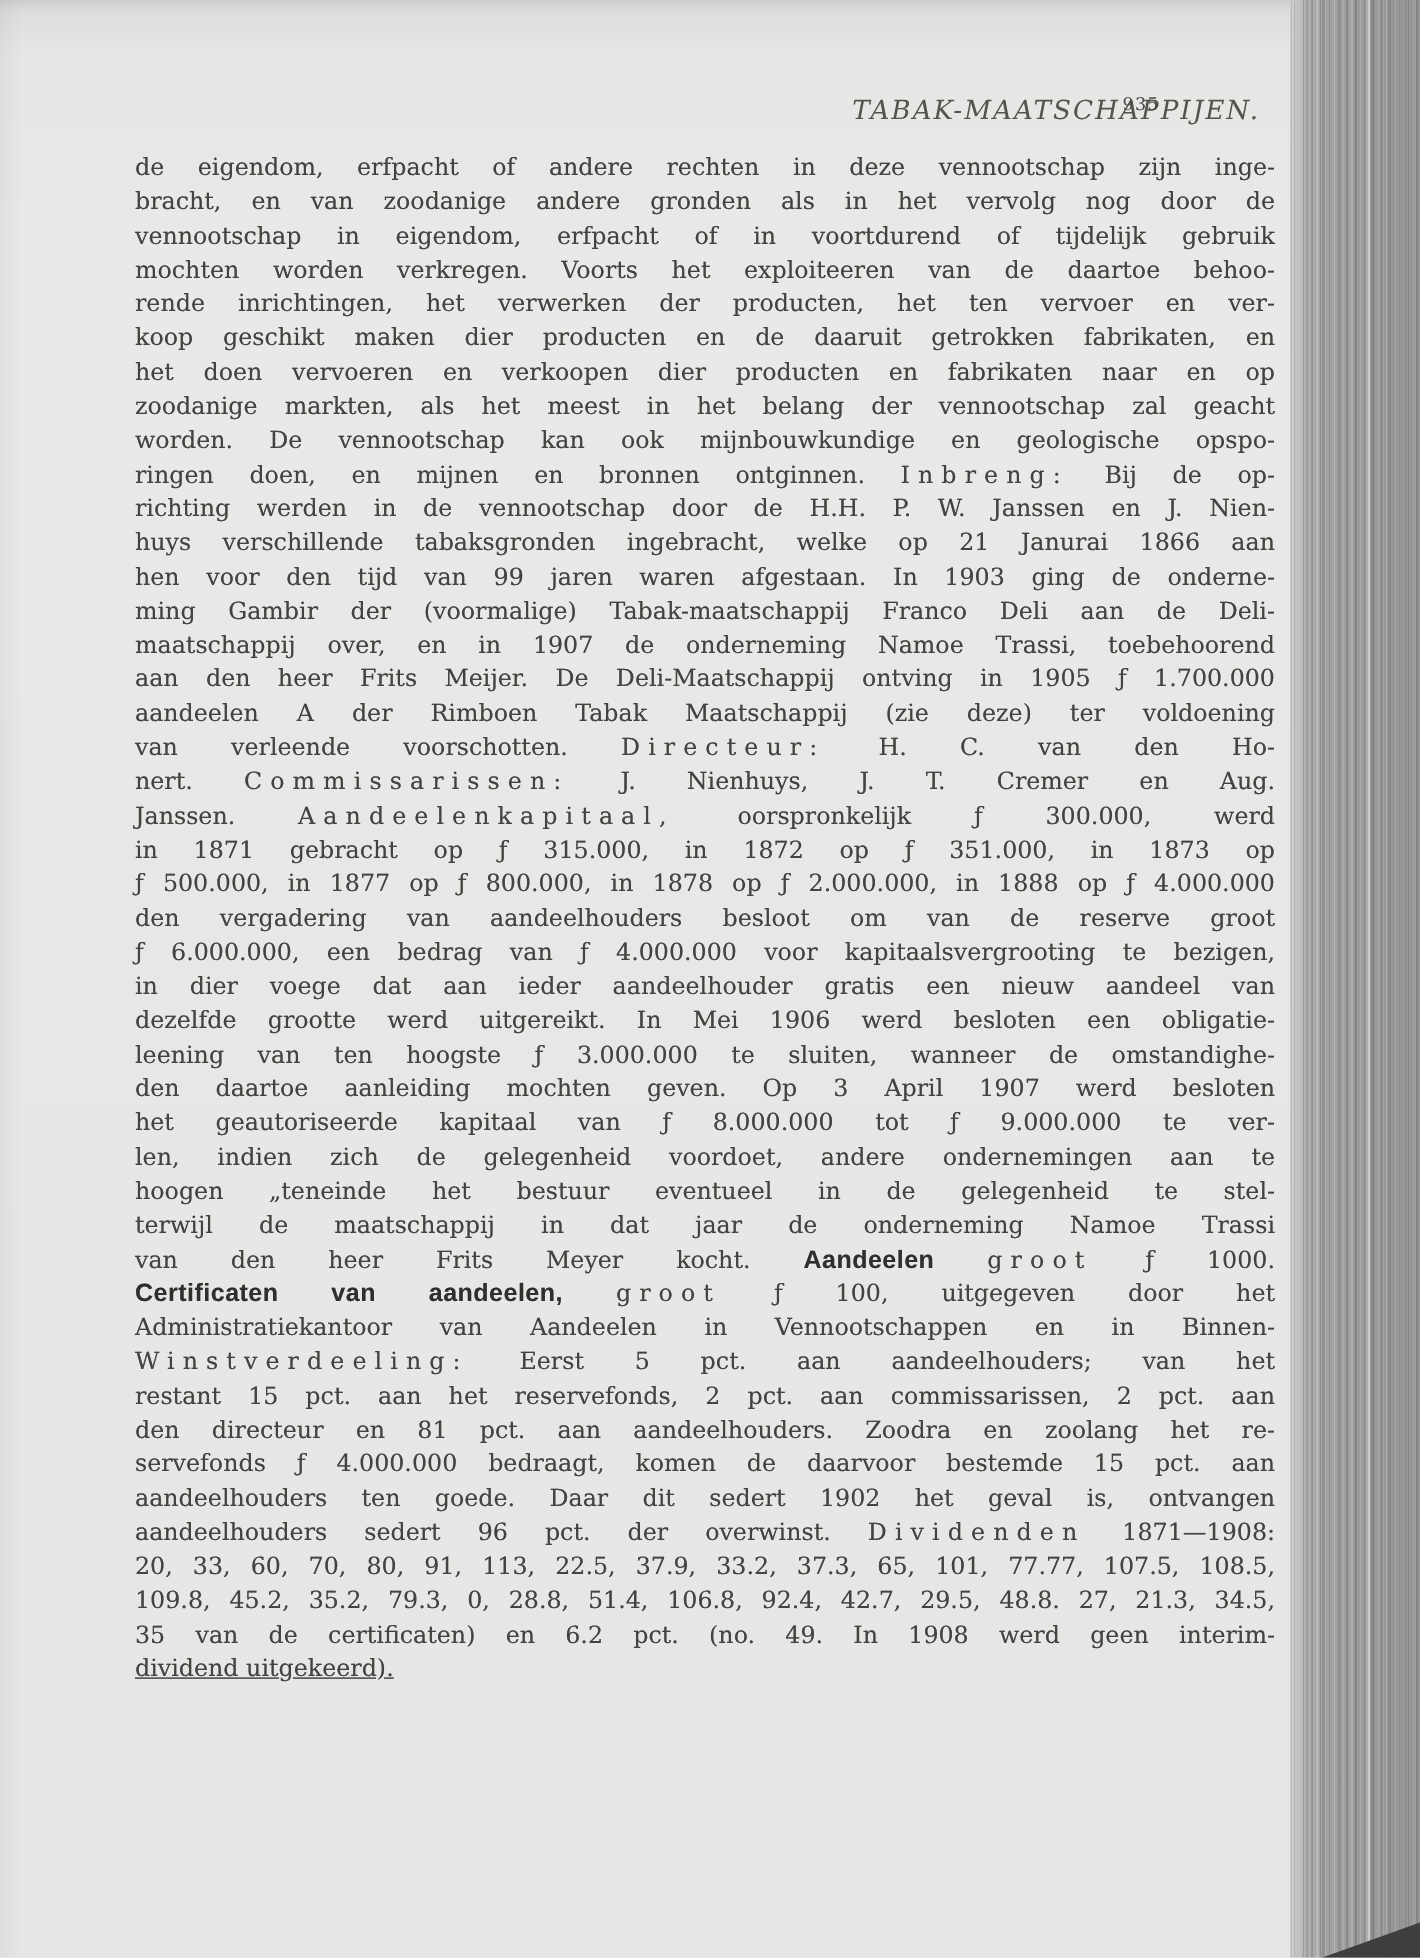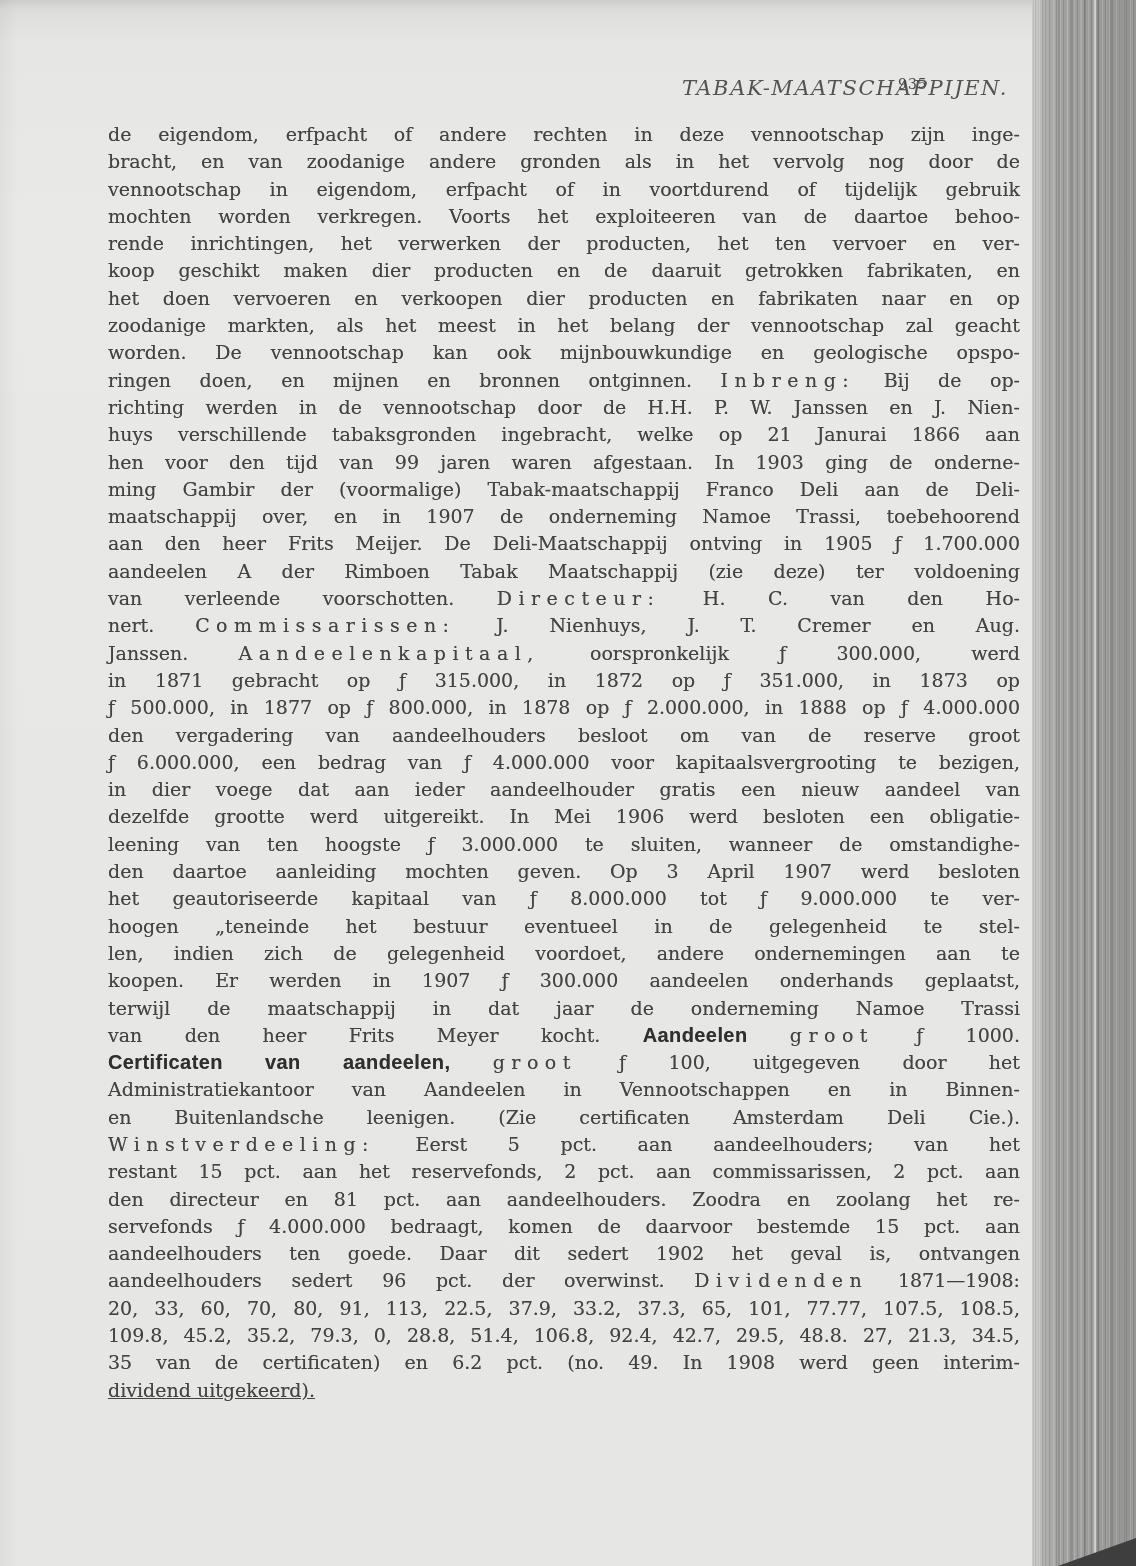--- a/index.html
+++ b/index.html
@@ -85,28 +85,26 @@
       <div class="line"><span class="seg normal">Janssen. </span><span class="seg spaced">Aandeelenkapitaal,</span><span class="seg normal"> oorspronkelijk ƒ 300.000, werd</span></div>
       <div class="line"><span class="seg normal">in 1871 gebracht op ƒ 315.000, in 1872 op ƒ 351.000, in 1873 op</span></div>
       <div class="line"><span class="seg normal">ƒ 500.000, in 1877 op ƒ 800.000, in 1878 op ƒ 2.000.000, in 1888 op ƒ 4.000.000</span></div>
       <div class="line"><span class="seg normal">den vergadering van aandeelhouders besloot om van de reserve groot</span></div>
       <div class="line"><span class="seg normal">ƒ 6.000.000, een bedrag van ƒ 4.000.000 voor kapitaalsvergrooting te bezigen,</span></div>
       <div class="line"><span class="seg normal">in dier voege dat aan ieder aandeelhouder gratis een nieuw aandeel van</span></div>
       <div class="line"><span class="seg normal">dezelfde grootte werd uitgereikt. In Mei 1906 werd besloten een obligatie-</span></div>
       <div class="line"><span class="seg normal">leening van ten hoogste ƒ 3.000.000 te sluiten, wanneer de omstandighe-</span></div>
       <div class="line"><span class="seg normal">den daartoe aanleiding mochten geven. Op 3 April 1907 werd besloten</span></div>
       <div class="line"><span class="seg normal">het geautoriseerde kapitaal van ƒ 8.000.000 tot ƒ 9.000.000 te ver-</span></div>
+      <div class="line"><span class="seg normal">len, indien zich de gelegenheid voordoet, andere ondernemingen aan te</span></div>
       <div class="line"><span class="seg normal">hoogen „teneinde het bestuur eventueel in de gelegenheid te stel-</span></div>
-      <div class="line"><span class="seg normal">len, indien zich de gelegenheid voordoet, andere ondernemingen aan te</span></div>
-      <div class="line"><span class="seg normal">koopen. Er werden in 1907 ƒ 300.000 aandeelen onderhands geplaatst,</span></div>
       <div class="line"><span class="seg normal">terwijl de maatschappij in dat jaar de onderneming Namoe Trassi</span></div>
       <div class="line"><span class="seg normal">van den heer Frits Meyer kocht. </span><span class="seg bold-sans">Aandeelen</span><span class="seg normal"> </span><span class="seg spaced">groot</span><span class="seg normal"> ƒ 1000.</span></div>
       <div class="line"><span class="seg bold-sans">Certificaten van aandeelen,</span><span class="seg normal"> </span><span class="seg spaced">groot</span><span class="seg normal"> ƒ 100, uitgegeven door het</span></div>
       <div class="line"><span class="seg normal">Administratiekantoor van Aandeelen in Vennootschappen en in Binnen-</span></div>
-      <div class="line"><span class="seg normal">en Buitenlandsche leenigen. (Zie certificaten Amsterdam Deli Cie.).</span></div>
       <div class="line"><span class="seg spaced">Winstverdeeling:</span><span class="seg normal"> Eerst 5 pct. aan aandeelhouders; van het</span></div>
       <div class="line"><span class="seg normal">restant 15 pct. aan het reservefonds, 2 pct. aan commissarissen, 2 pct. aan</span></div>
       <div class="line"><span class="seg normal">den directeur en 81 pct. aan aandeelhouders. Zoodra en zoolang het re-</span></div>
       <div class="line"><span class="seg normal">servefonds ƒ 4.000.000 bedraagt, komen de daarvoor bestemde 15 pct. aan</span></div>
       <div class="line"><span class="seg normal">aandeelhouders ten goede. Daar dit sedert 1902 het geval is, ontvangen</span></div>
       <div class="line"><span class="seg normal">aandeelhouders sedert 96 pct. der overwinst. </span><span class="seg spaced">Dividenden</span><span class="seg normal"> 1871—1908:</span></div>
       <div class="line"><span class="seg normal">20, 33, 60, 70, 80, 91, 113, 22.5, 37.9, 33.2, 37.3, 65, 101, 77.77, 107.5, 108.5,</span></div>
       <div class="line"><span class="seg normal">109.8, 45.2, 35.2, 79.3, 0, 28.8, 51.4, 106.8, 92.4, 42.7, 29.5, 48.8. 27, 21.3, 34.5,</span></div>
       <div class="line"><span class="seg normal">35 van de certificaten) en 6.2 pct. (no. 49. In 1908 werd geen interim-</span></div>
       <div class="line ragged"><span class="seg normal">dividend uitgekeerd).</span></div>

